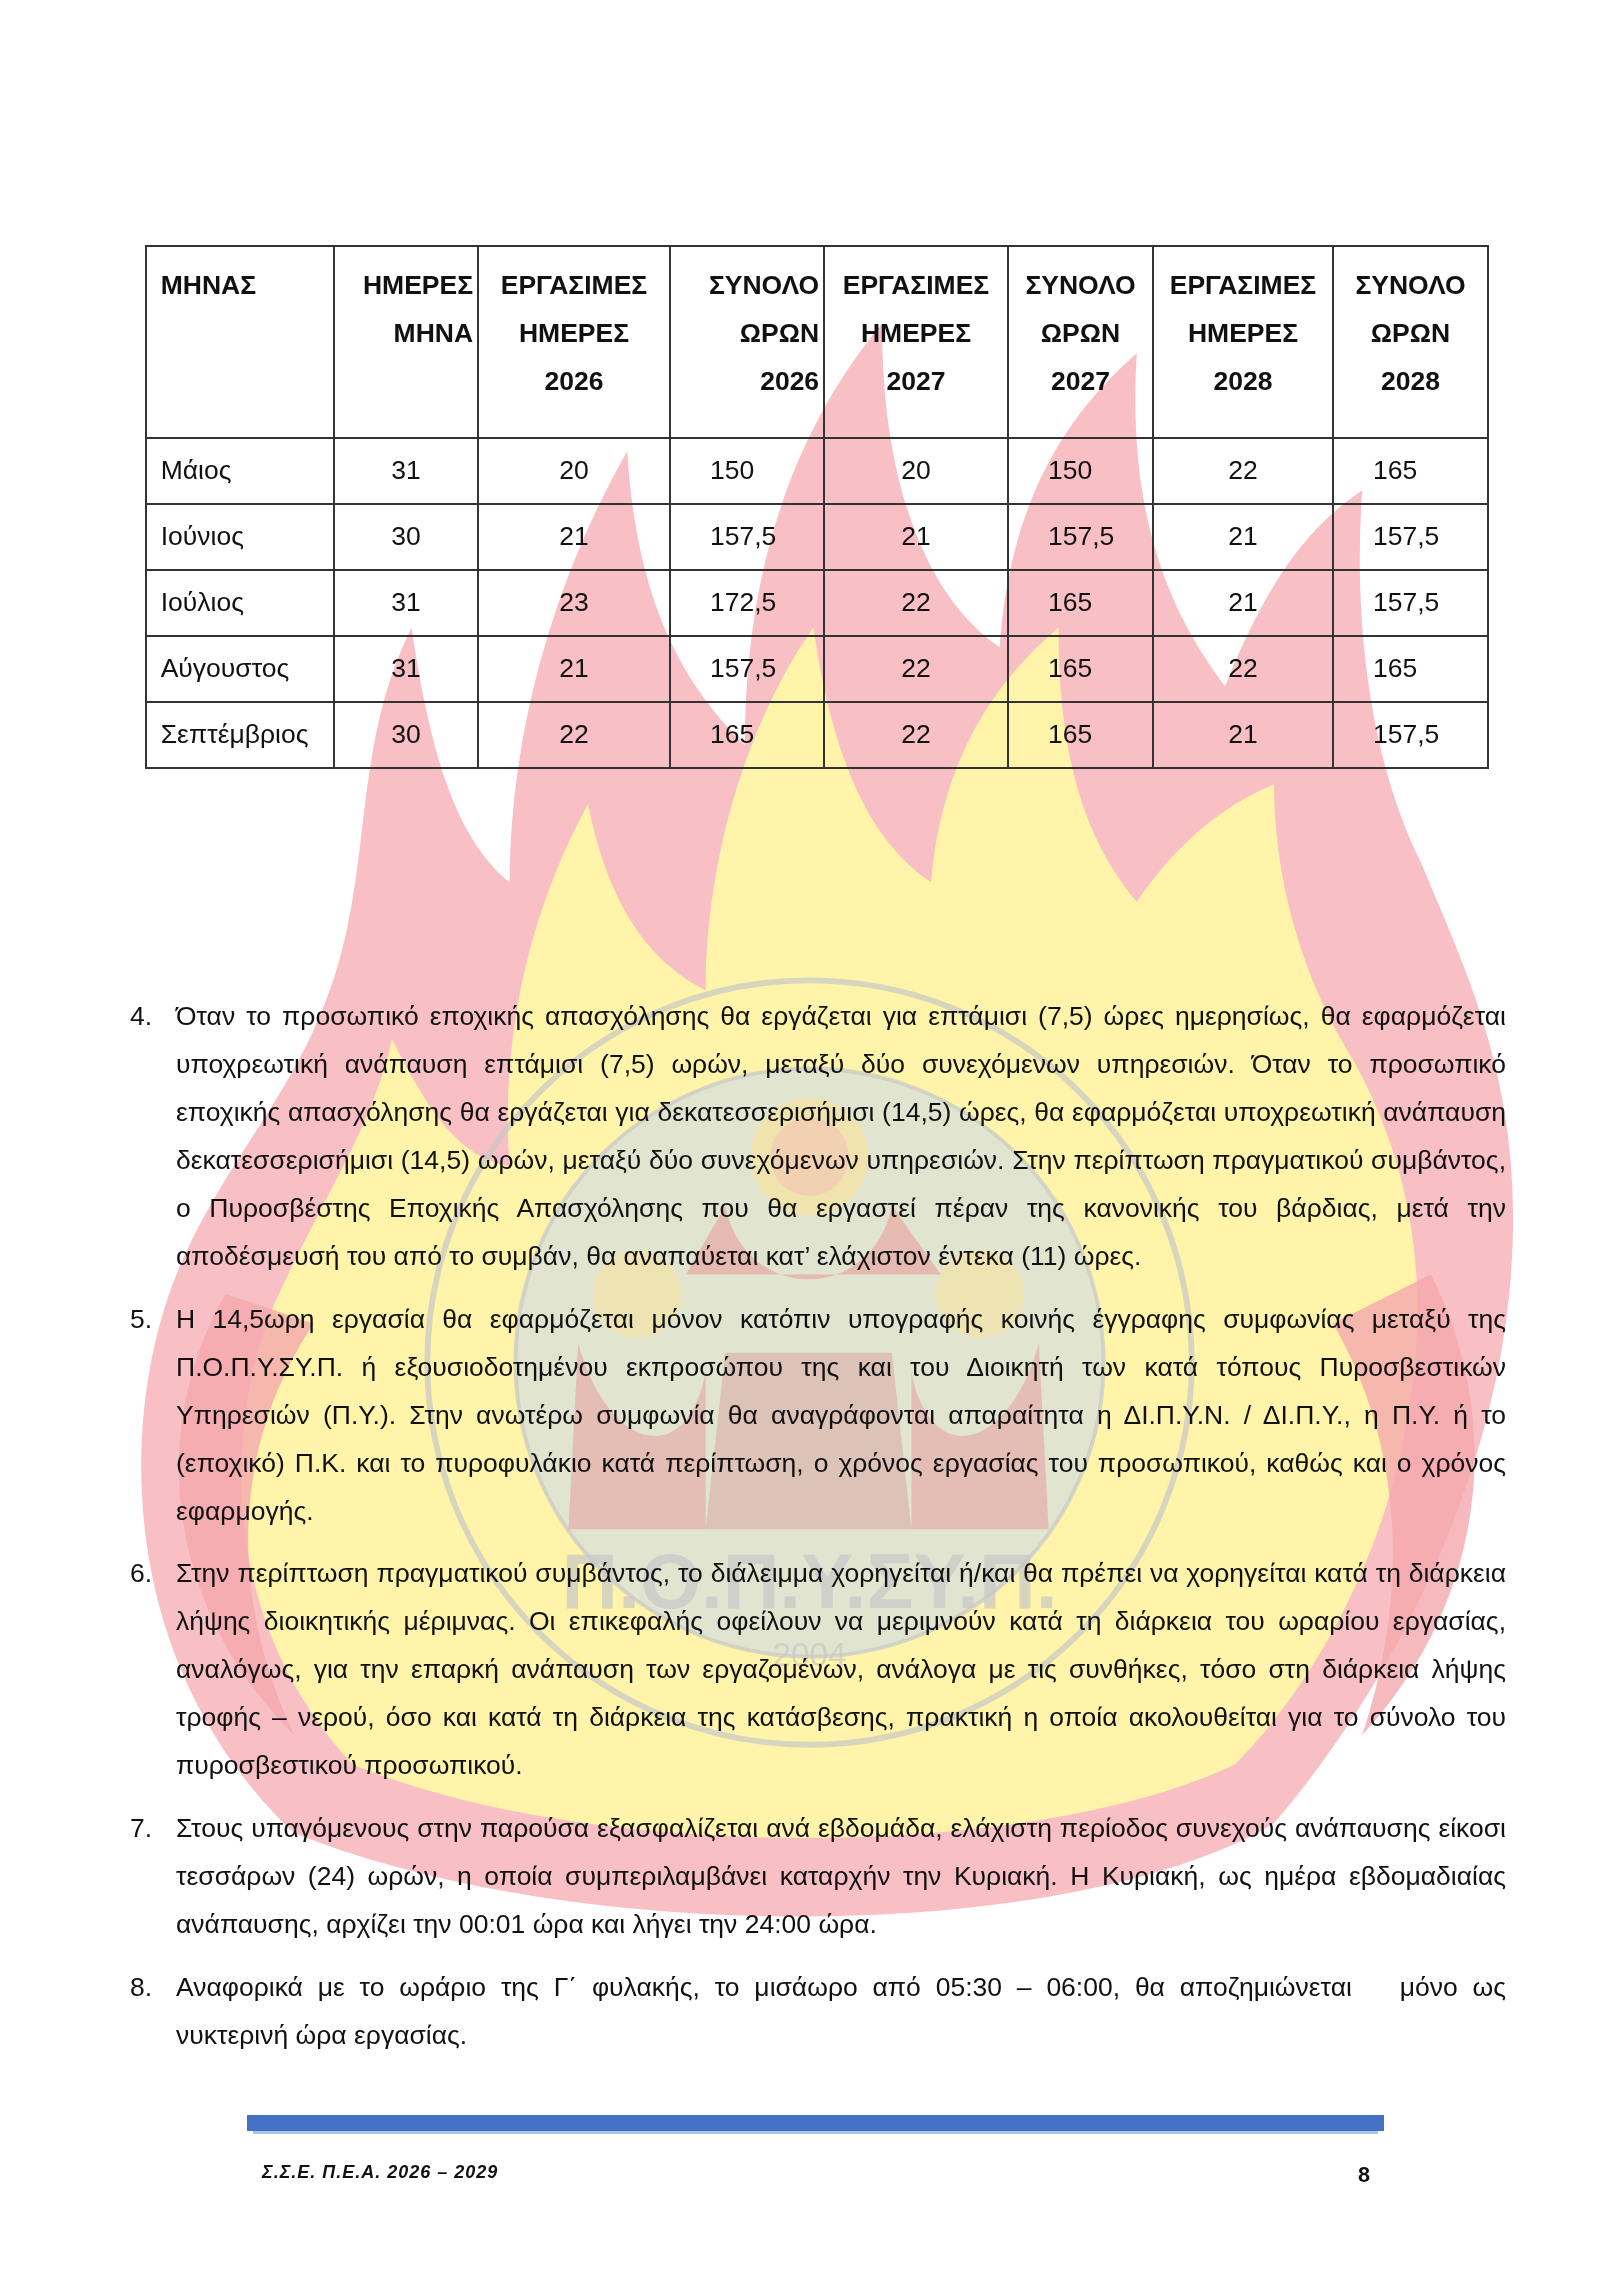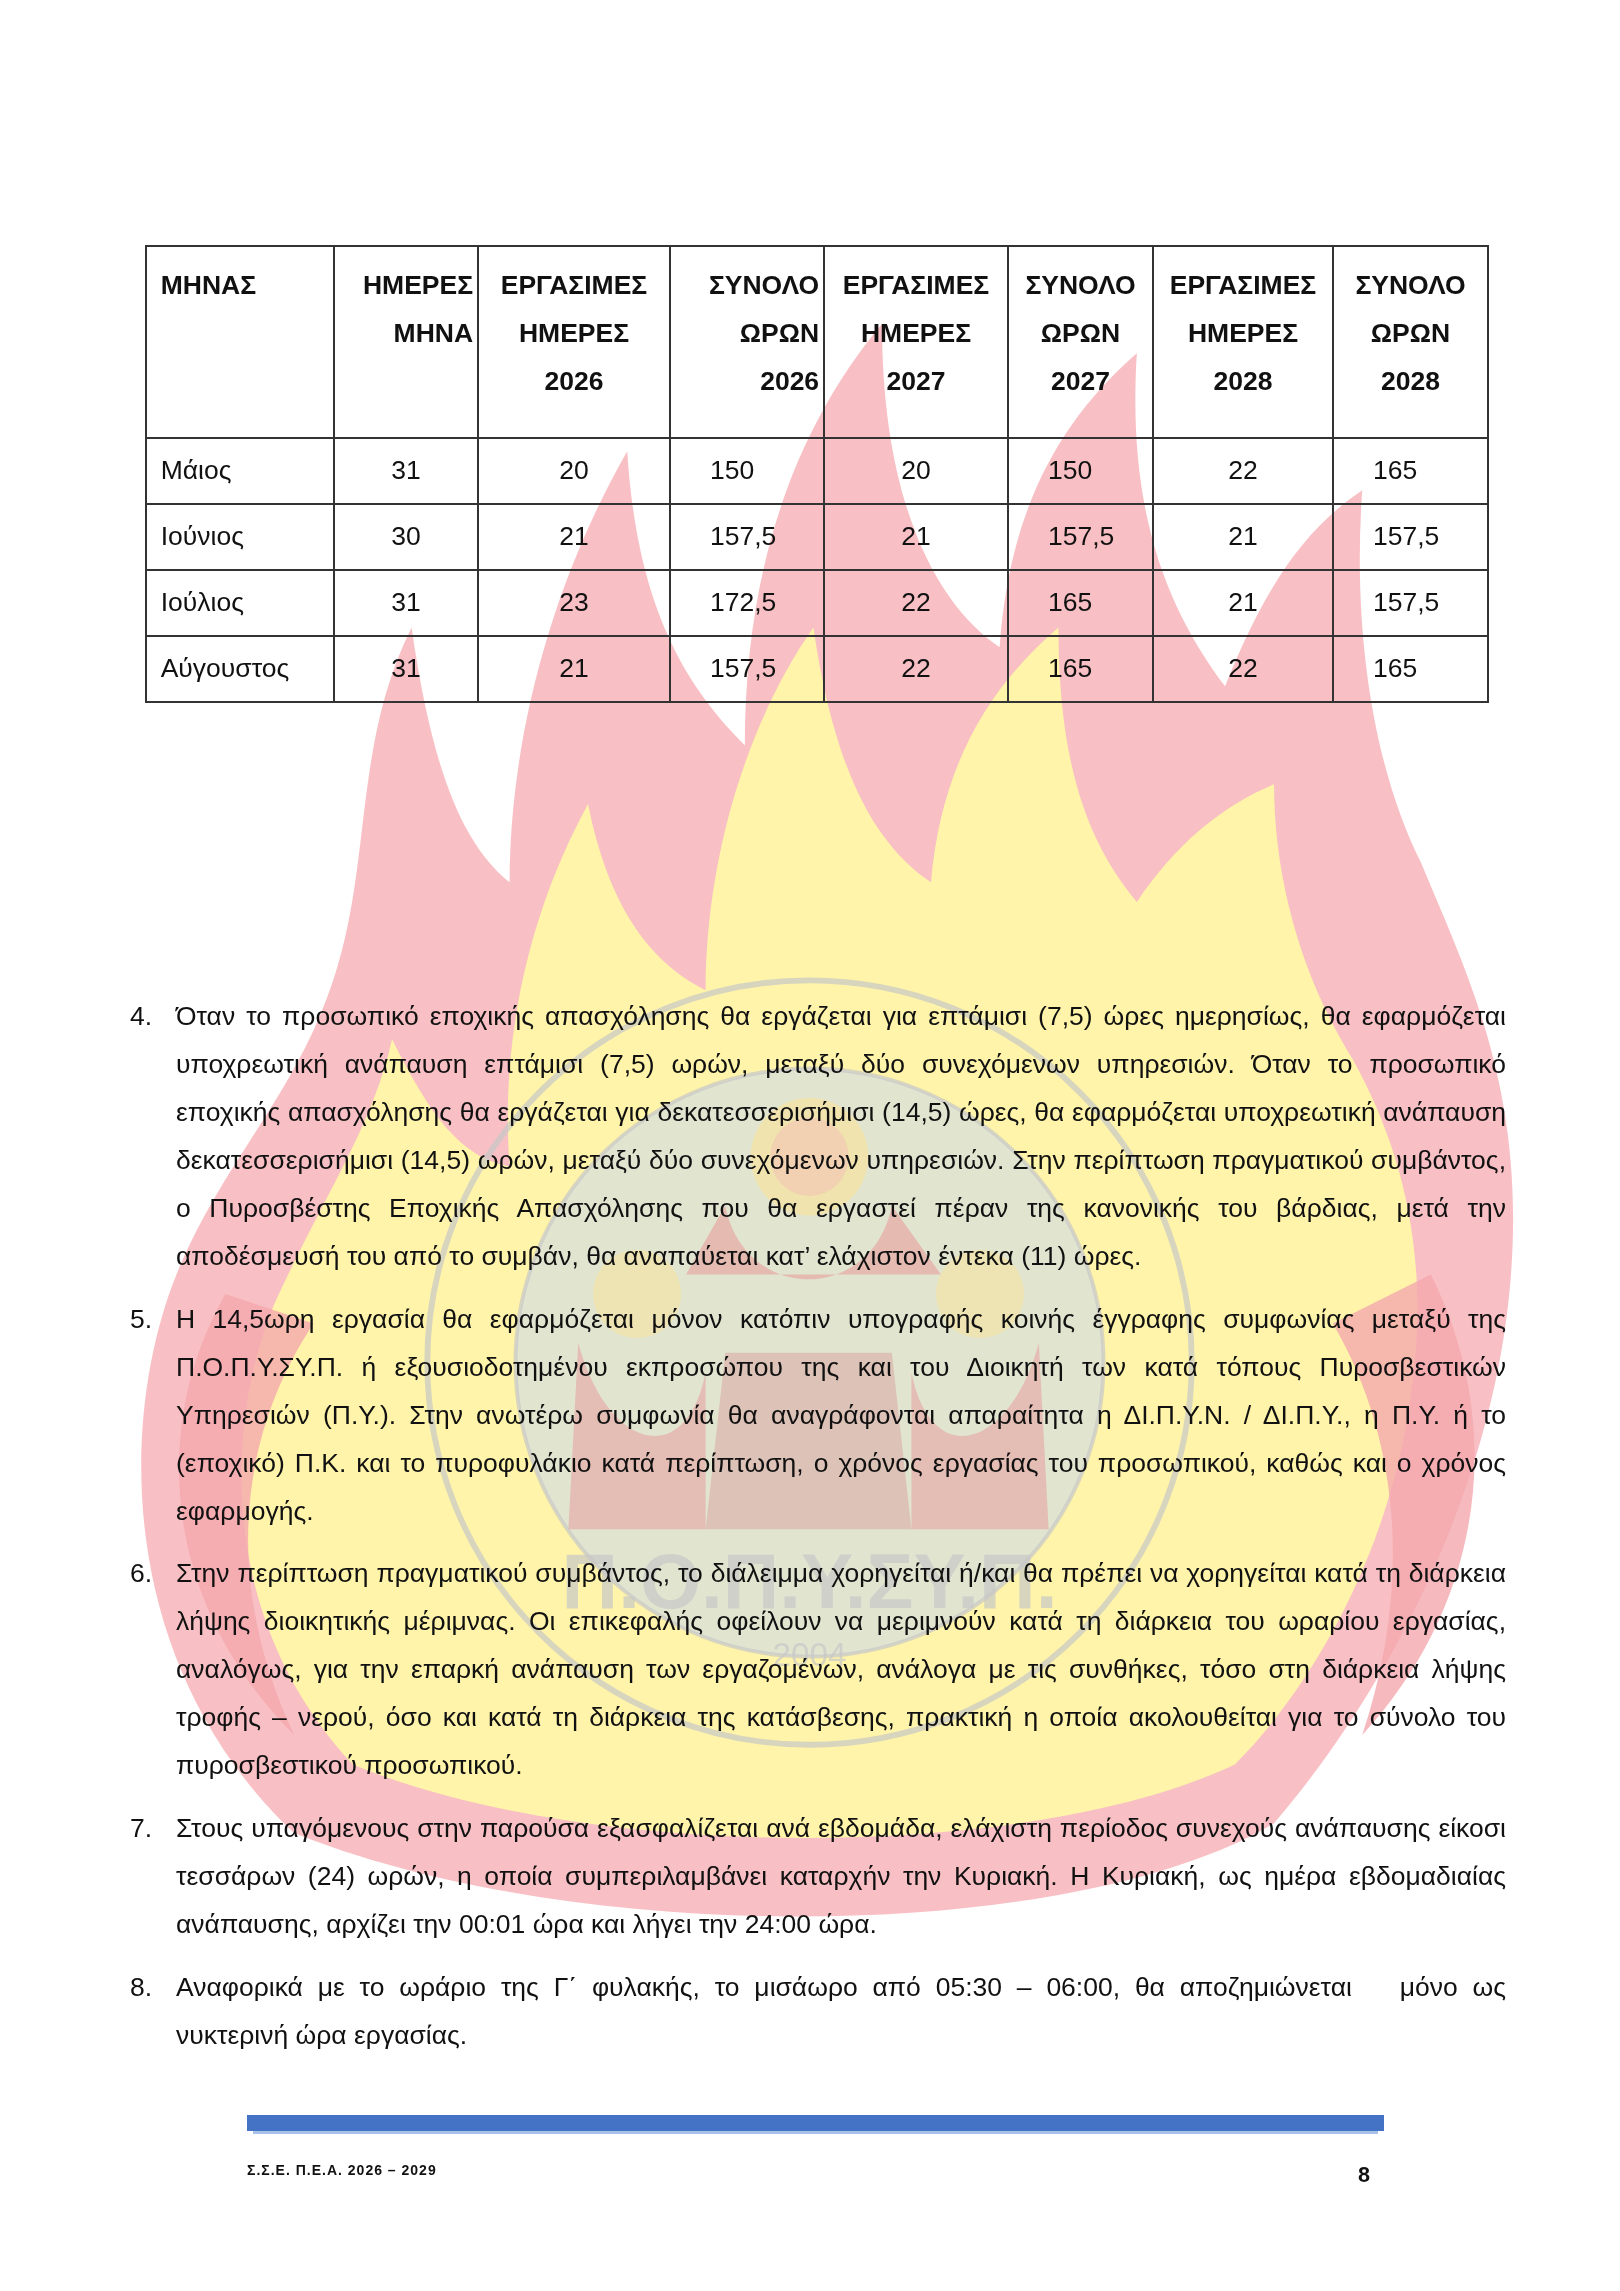--- a/index.html
+++ b/index.html
@@ -31,21 +31,21 @@
   td.l { text-align:left; padding-left:39px !important; }
 
   .items { position:absolute; left:130px; top:992px; width:1376px; font-size:26.5px; line-height:48px; }
   .item { display:flex; margin-bottom:14.7px; }
   .num { width:46px; flex:0 0 46px; }
   .txt { flex:1; text-align:justify; }
   .txt b { font-weight:normal;margin-left:33px; }
 
   .footer-bar { position:absolute; left:247px; top:2115px; width:1137px; height:15.7px; background:#4472C4; }
   .footer-bar::after { content:""; position:absolute; left:5.9px; right:5.9px; bottom:-2.9px; height:2.9px; background:#a9c0e8; }
-  .footer-left { position:absolute; left:247px; top:2162px; font-size:14px; font-weight:bold; letter-spacing:1px; }
+  .footer-left { position:absolute; left:262px; top:2162px; font-size:18px; font-weight:bold; font-style:italic; letter-spacing:1px; }
   .footer-right { position:absolute; left:1358px; top:2162px; font-size:21.6px; font-weight:bold; }
 </style>
 </head>
 <body>
 
 <svg class="wm" viewBox="0 0 1653 2338" xmlns="http://www.w3.org/2000/svg">
 
   <path d="M300 1870 C120 1700 120 1450 180 1300 C230 1180 300 1120 340 1000 C380 880 360 760 420 640 C440 780 470 860 520 900 C520 760 560 600 640 460 C650 620 700 700 760 760 C760 600 800 450 900 330 C900 520 960 620 1020 660 C1030 520 1080 430 1160 360 C1150 520 1190 620 1250 700 C1290 600 1330 540 1390 500 C1380 640 1400 780 1450 880 C1500 1000 1560 1120 1540 1320 C1520 1520 1420 1720 1300 1860 C1100 1980 600 1990 300 1870 Z" fill="#F7B9BE" opacity="0.9"></path>
 
   <path d="M360 1800 C220 1650 230 1450 280 1330 C330 1220 380 1150 400 1060 C440 1140 470 1180 520 1190 C510 1060 540 930 600 820 C620 920 660 980 720 1010 C720 880 760 740 830 640 C850 780 890 860 950 900 C960 780 1010 700 1080 640 C1080 780 1110 860 1160 920 C1200 860 1250 820 1300 800 C1300 900 1330 1000 1380 1080 C1430 1170 1460 1280 1440 1420 C1420 1580 1340 1720 1260 1800 C1050 1900 600 1900 360 1800 Z" fill="#FFF7A8" opacity="0.95"></path>
@@ -129,20 +129,30 @@
       <tr>
         <td class="month">Αύγουστος</td>
         <td class="c">31</td>
         <td class="c">21</td>
         <td class="l">157,5</td>
         <td class="c">22</td>
         <td class="l">165</td>
         <td class="c">22</td>
         <td class="l">165</td>
       </tr>
+      <tr>
+        <td class="month">Σεπτέμβριος</td>
+        <td class="c">30</td>
+        <td class="c">22</td>
+        <td class="l">165</td>
+        <td class="c">22</td>
+        <td class="l">165</td>
+        <td class="c">21</td>
+        <td class="l">157,5</td>
+      </tr>
     </tbody>
   </table>
 
   <div class="items">
     <div class="item">
       <span class="num">4.</span>
       <span class="txt">Όταν το προσωπικό εποχικής απασχόλησης θα εργάζεται για επτάμισι (7,5) ώρες ημερησίως, θα εφαρμόζεται υποχρεωτική ανάπαυση επτάμισι (7,5) ωρών, μεταξύ δύο συνεχόμενων υπηρεσιών. Όταν το προσωπικό εποχικής απασχόλησης θα εργάζεται για δεκατεσσερισήμισι (14,5) ώρες, θα εφαρμόζεται υποχρεωτική ανάπαυση δεκατεσσερισήμισι (14,5) ωρών, μεταξύ δύο συνεχόμενων υπηρεσιών. Στην περίπτωση πραγματικού συμβάντος, ο Πυροσβέστης Εποχικής Απασχόλησης που θα εργαστεί πέραν της κανονικής του βάρδιας, μετά την αποδέσμευσή του από το συμβάν, θα αναπαύεται κατ’ ελάχιστον έντεκα (11) ώρες.</span>
     </div>
     <div class="item">
       <span class="num">5.</span>

